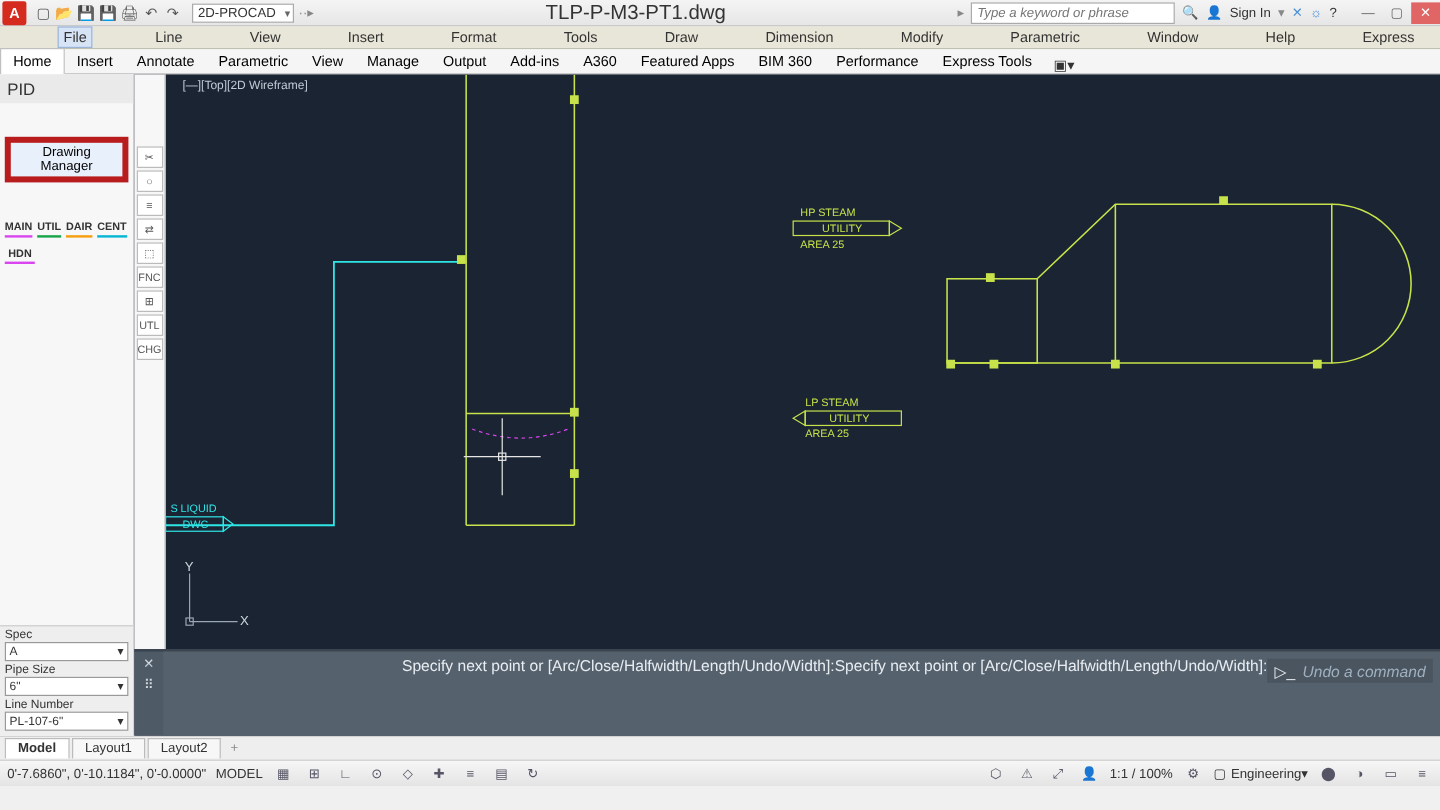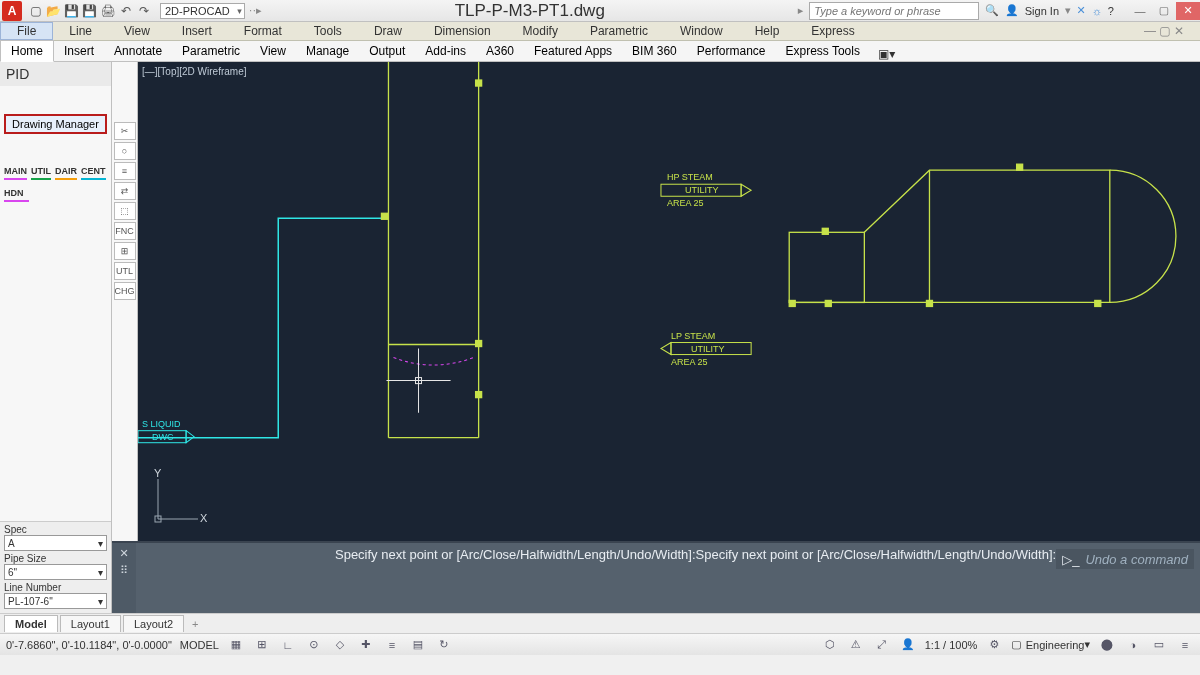--- a/index.html
+++ b/index.html
@@ -13,50 +13,50 @@
 .ws-combo { height:16px; border:1px solid #aaa; background:#fff; padding:0 14px 0 4px; font-size:11px; display:flex; align-items:center; margin:0 4px; position:relative;}
 .ws-combo::after{content:"▾"; position:absolute; right:2px; font-size:9px; color:#666;}
 .tab-title{ flex:0 0 auto; margin:16px auto; padding:0 40px; font-size:17px; color:#333;}
 .search-row{display:flex; align-items:center; gap:6px; padding-right:4px;}
 .search-box{width:170px; height:18px; border:1px solid #aaa; background:#fff; font-style:italic; color:#888; padding:0 4px; font-size:11px;}
 .win-btn{width:24px; height:18px; display:flex; align-items:center; justify-content:center; color:#666;}
 .win-btn.close{background:#e06666; color:#fff;}
 
 
 .menubar{height:19px; background:#e8e6d8; display:flex; align-items:stretch; font-size:12px; border-bottom:1px solid #c0c0b0;}
-.menubar .mi{padding:2px 16px; display:flex; align-items:center;}
+.menubar .mi{padding:2px 4px; display:flex; align-items:center;margin-left:48px;}
 .menubar .mi:first-child{border:1px solid #9cb4d8; background:#d6e4f5;}
 
 
 .ribbon-tabs{height:21px; background:#f5f5f5; display:flex; align-items:flex-end; border-bottom:1px solid #c0c0c0; font-size:12px;}
 .ribbon-tabs .rt{padding:3px 10px; color:#000000;}
 .ribbon-tabs .rt.active{background:#fff; border:1px solid #c0c0c0; border-bottom:1px solid #fff; margin-bottom:-1px;}
 .ribbon-tabs .tail{margin-left:8px; display:flex; align-items:center; gap:6px;}
 
 
 .main{display:flex; height:551px;}
 .sidebar{width:112px; background:#f7f7f7; border-right:1px solid #c0c0c0; display:flex; flex-direction:column;gap:24px;}
 .panel-title{font-size:14px; padding:4px 6px; background:#eaeaea;}
-.dm-btn{margin:4px; padding:2px 4px; border:2px solid #b91c1c; background:#e8f0fb; font-size:11px;}
+.dm-btn{margin:4px; padding:2px 4px; border:5px solid #b91c1c; background:#e8f0fb; font-size:11px;}
 .cat-row{display:flex; gap:4px; padding:4px 4px; font-size:9px; font-weight:bold;}
-.cat{flex:1; }
+.cat{flex:1; text-align:center;}
 .cat u{border-bottom:2px solid; display:block; height:0; margin-top:2px;}
 .u-mag{border-color:#d946ef!important;} .u-grn{border-color:#16a34a!important;} .u-org{border-color:#f59e0b!important;} .u-cyn{border-color:#06b6d4!important;}
 .sidebar-fill{flex:1;}
 .spec-block{background:#eee; border-top:1px solid #ccc; padding:2px 4px;}
 .spec-block label{display:block; font-size:10px; color:#333;}
 .spec-block .sel{display:flex; align-items:center; justify-content:space-between; border:1px solid #999; background:#fff; height:16px; padding:0 3px; font-size:10px; margin-bottom:2px;}
 
 
 .toolstrip{width:26px; background:#f7f7f7; border-right:1px solid #c0c0c0; display:flex; flex-direction:column; align-items:center; gap:2px; padding-top:60px;}
 .toolstrip .tb{width:22px; height:18px; border:1px solid #bbb; background:#fff; font-size:9px; display:flex; align-items:center; justify-content:center; color:#555;}
 
 .canvas-wrap{flex:1; display:flex; flex-direction:column; background:#1a2433;}
 .viewport{flex:1; position:relative; overflow:hidden;}
-.vp-label{position:absolute; top:4px; left:4px; color:#bfcad6; font-size:10px;}
+.vp-label{position:absolute; top:4px; left:14px; color:#bfcad6; font-size:10px;}
 svg.drawing{position:absolute; inset:0;}
 .ucs{position:absolute; left:10px; bottom:10px; color:#9aa6b2; font-size:11px;}
 
 
 .cmd{height:72px; background:#4e5a66; border-top:2px solid #3a4450; display:flex;}
 .cmd-gutter{width:24px; display:flex; flex-direction:column; align-items:center; justify-content:flex-start; gap:4px; padding-top:4px; color:#cfd6dd;}
 .cmd-body{flex:1; background:#55616d; padding:4px 6px; color:#e8edf2; font-family:Consolas,monospace; font-size:13px; display:flex; flex-direction:row; justify-content:flex-end;}
 .cmd-input{display:flex; align-items:center; gap:6px; background:#4a5560; height:20px; padding:0 6px; margin-top:2px;}
 .cmd-input span.ph{color:#9fb0bf; font-style:italic;}
 

